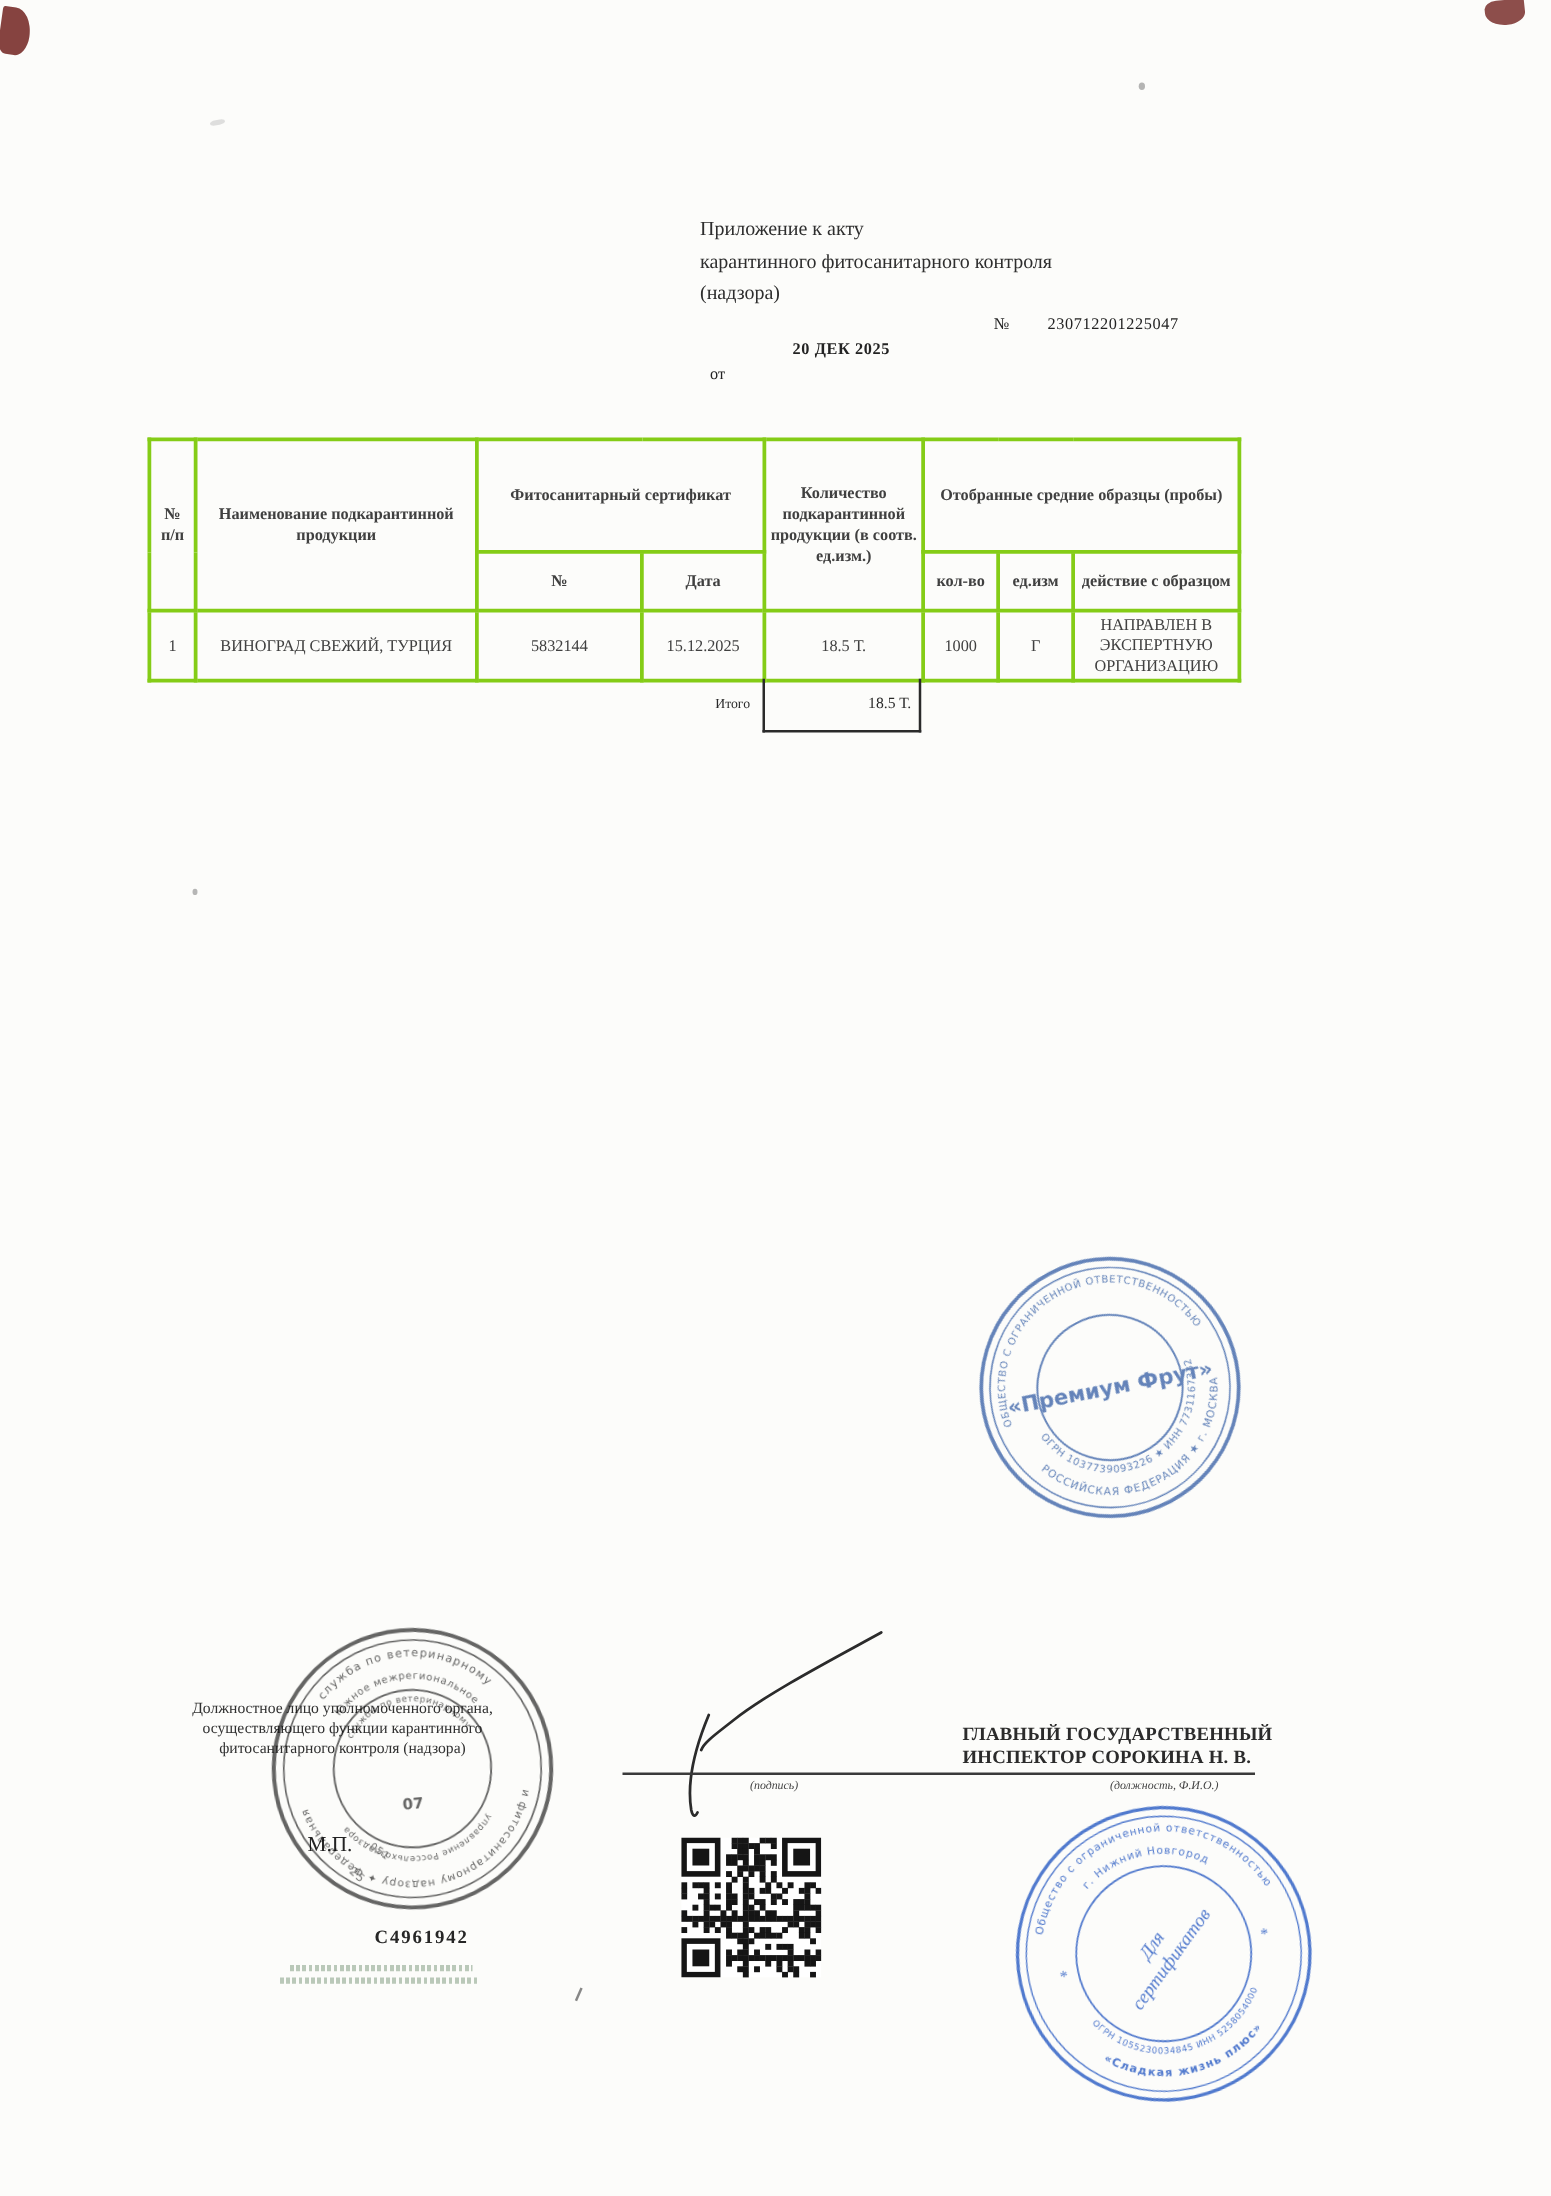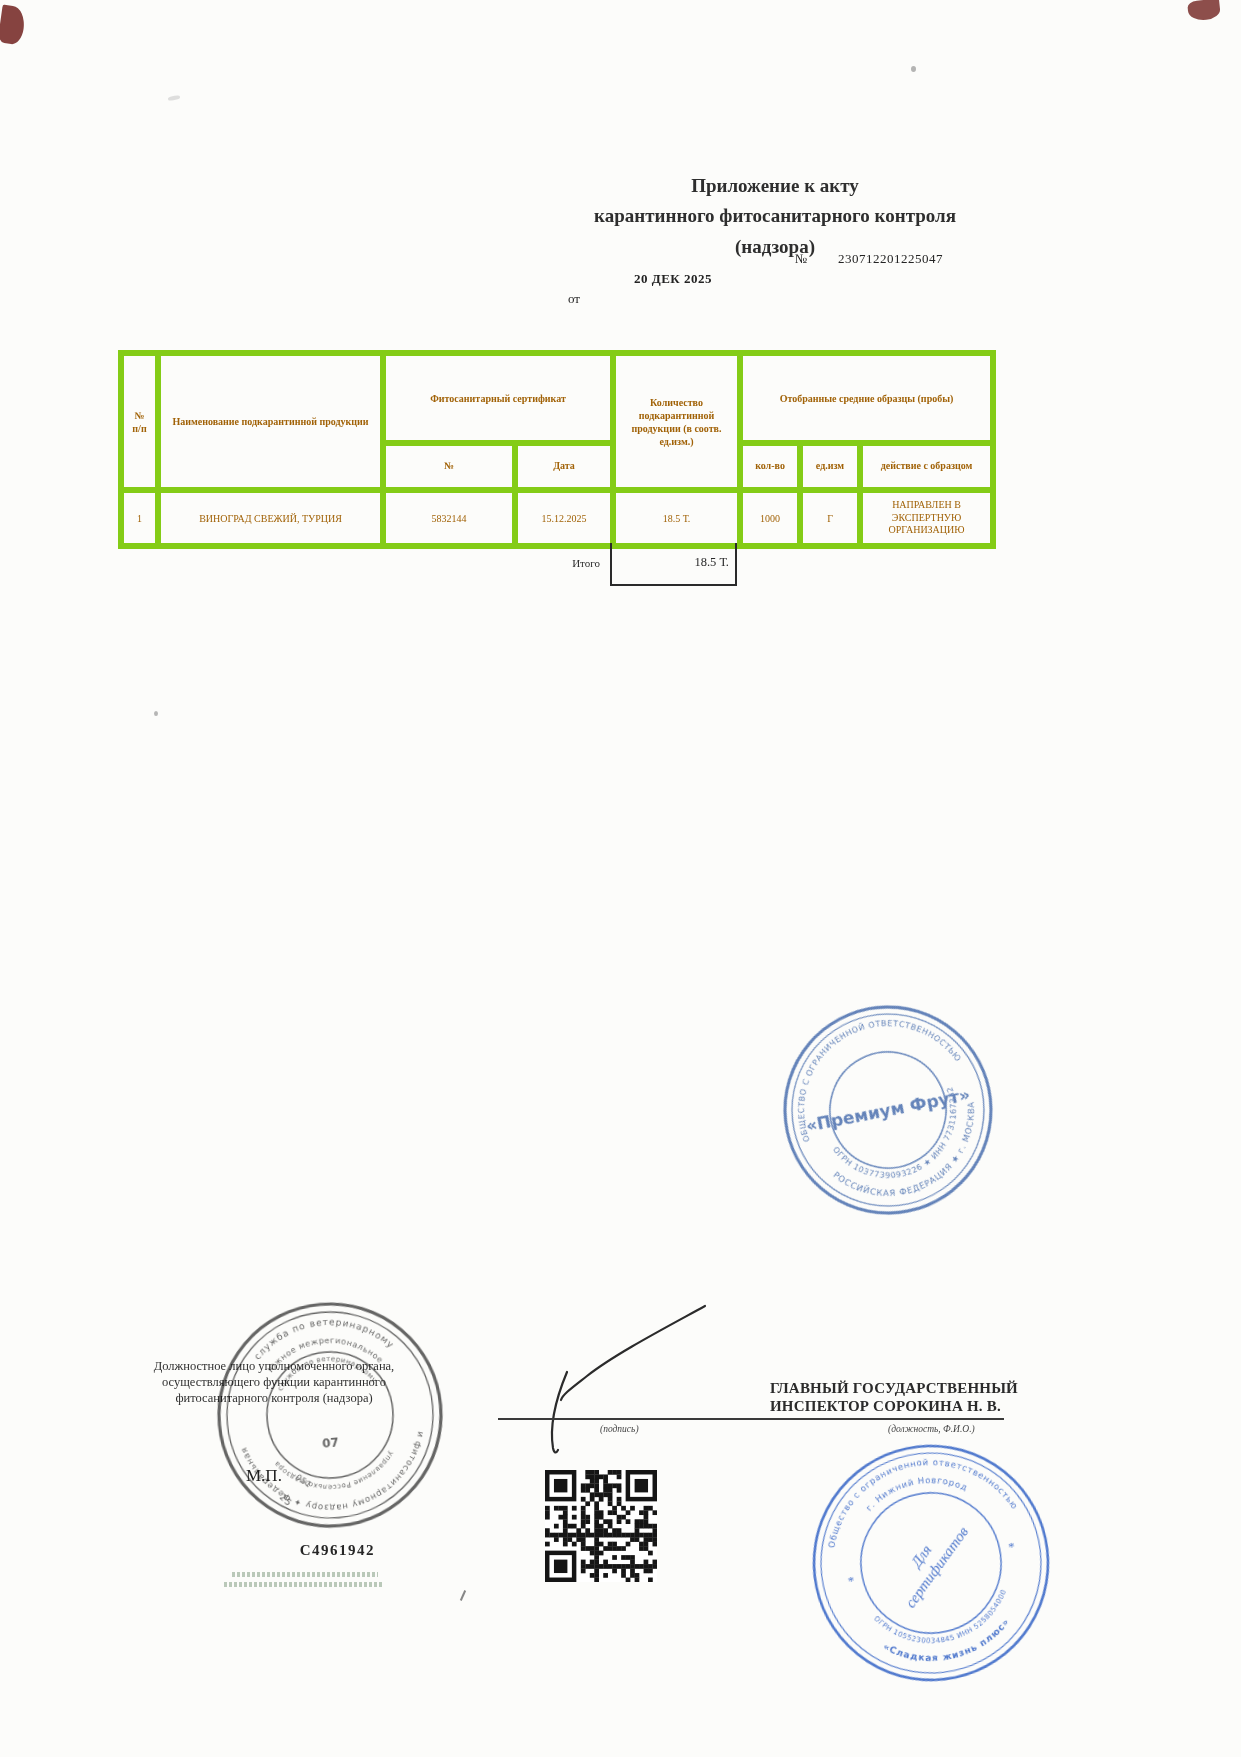--- a/index.html
+++ b/index.html
@@ -5,32 +5,32 @@
   html,body{margin:0;padding:0;}
   body{background:#e8e8e8;}
   .page{
     position:relative; width:1241px; height:1757px; margin:0 auto;
     background:#fcfcfa; overflow:hidden;
     font-family:"Liberation Serif","DejaVu Serif",serif; color:#232323;
   }
   .abs{position:absolute;}
 
   
-  .doc-header{left:560px; top:171px; width:430px; text-align:center;
-    font-weight:bold; font-size:19px; line-height:1.6; color:#2e2e2e;}
+  .doc-header{left:560px; top:171px; width:430px; 
+    font-weight:normal; font-size:16px; line-height:1.6; color:#2e2e2e;}
   .meta-line{left:0; top:251px; width:1241px; height:22px; font-size:13px;}
   .meta-from{position:absolute; left:568px;margin-top:40px;}
   .meta-date{position:absolute; left:634px; font-weight:bold; letter-spacing:.5px;margin-top:20px;}
   .meta-no{position:absolute; left:795px;}
   .meta-number{position:absolute; left:838px; font-weight:normal; letter-spacing:.5px;}
 
   
   .tbl-wrap{left:118px; top:350px;}
   table.doc{border-collapse:collapse; table-layout:fixed; width:872px; border:2.5px solid #262626;}
-  table.doc td{border:6px solid #84cc16; font-size:10px; color:#a16207;
+  table.doc td{border:3px solid #84cc16; font-size:13px; color:#404040;
     text-align:center; vertical-align:middle; padding:2px 3px; overflow:hidden;}
   td.hdr{font-weight:bold; vertical-align:top; padding-top:9px; line-height:1.3;}
   td.hdr2{font-weight:bold; font-size:12px; line-height:1.25;}
   .row-h1{height:90px;} .row-h2{height:47px;} .row-data{height:56px;}
   td.cell-product{text-align:left; padding-left:6px;}
   td.cell-qty{text-align:right; padding-right:6px;}
   td.cell-action{font-size:11.5px; line-height:1.25;}
   .total-label{left:388px; top:557px; width:212px; text-align:right; font-size:11px; color:#2a2a2a;}
   .total-cell{left:610px; top:543px; width:127px; height:43px;
     border-left:2px solid #2a2a2a; border-right:2px solid #2a2a2a; border-bottom:2.5px solid #2a2a2a;

